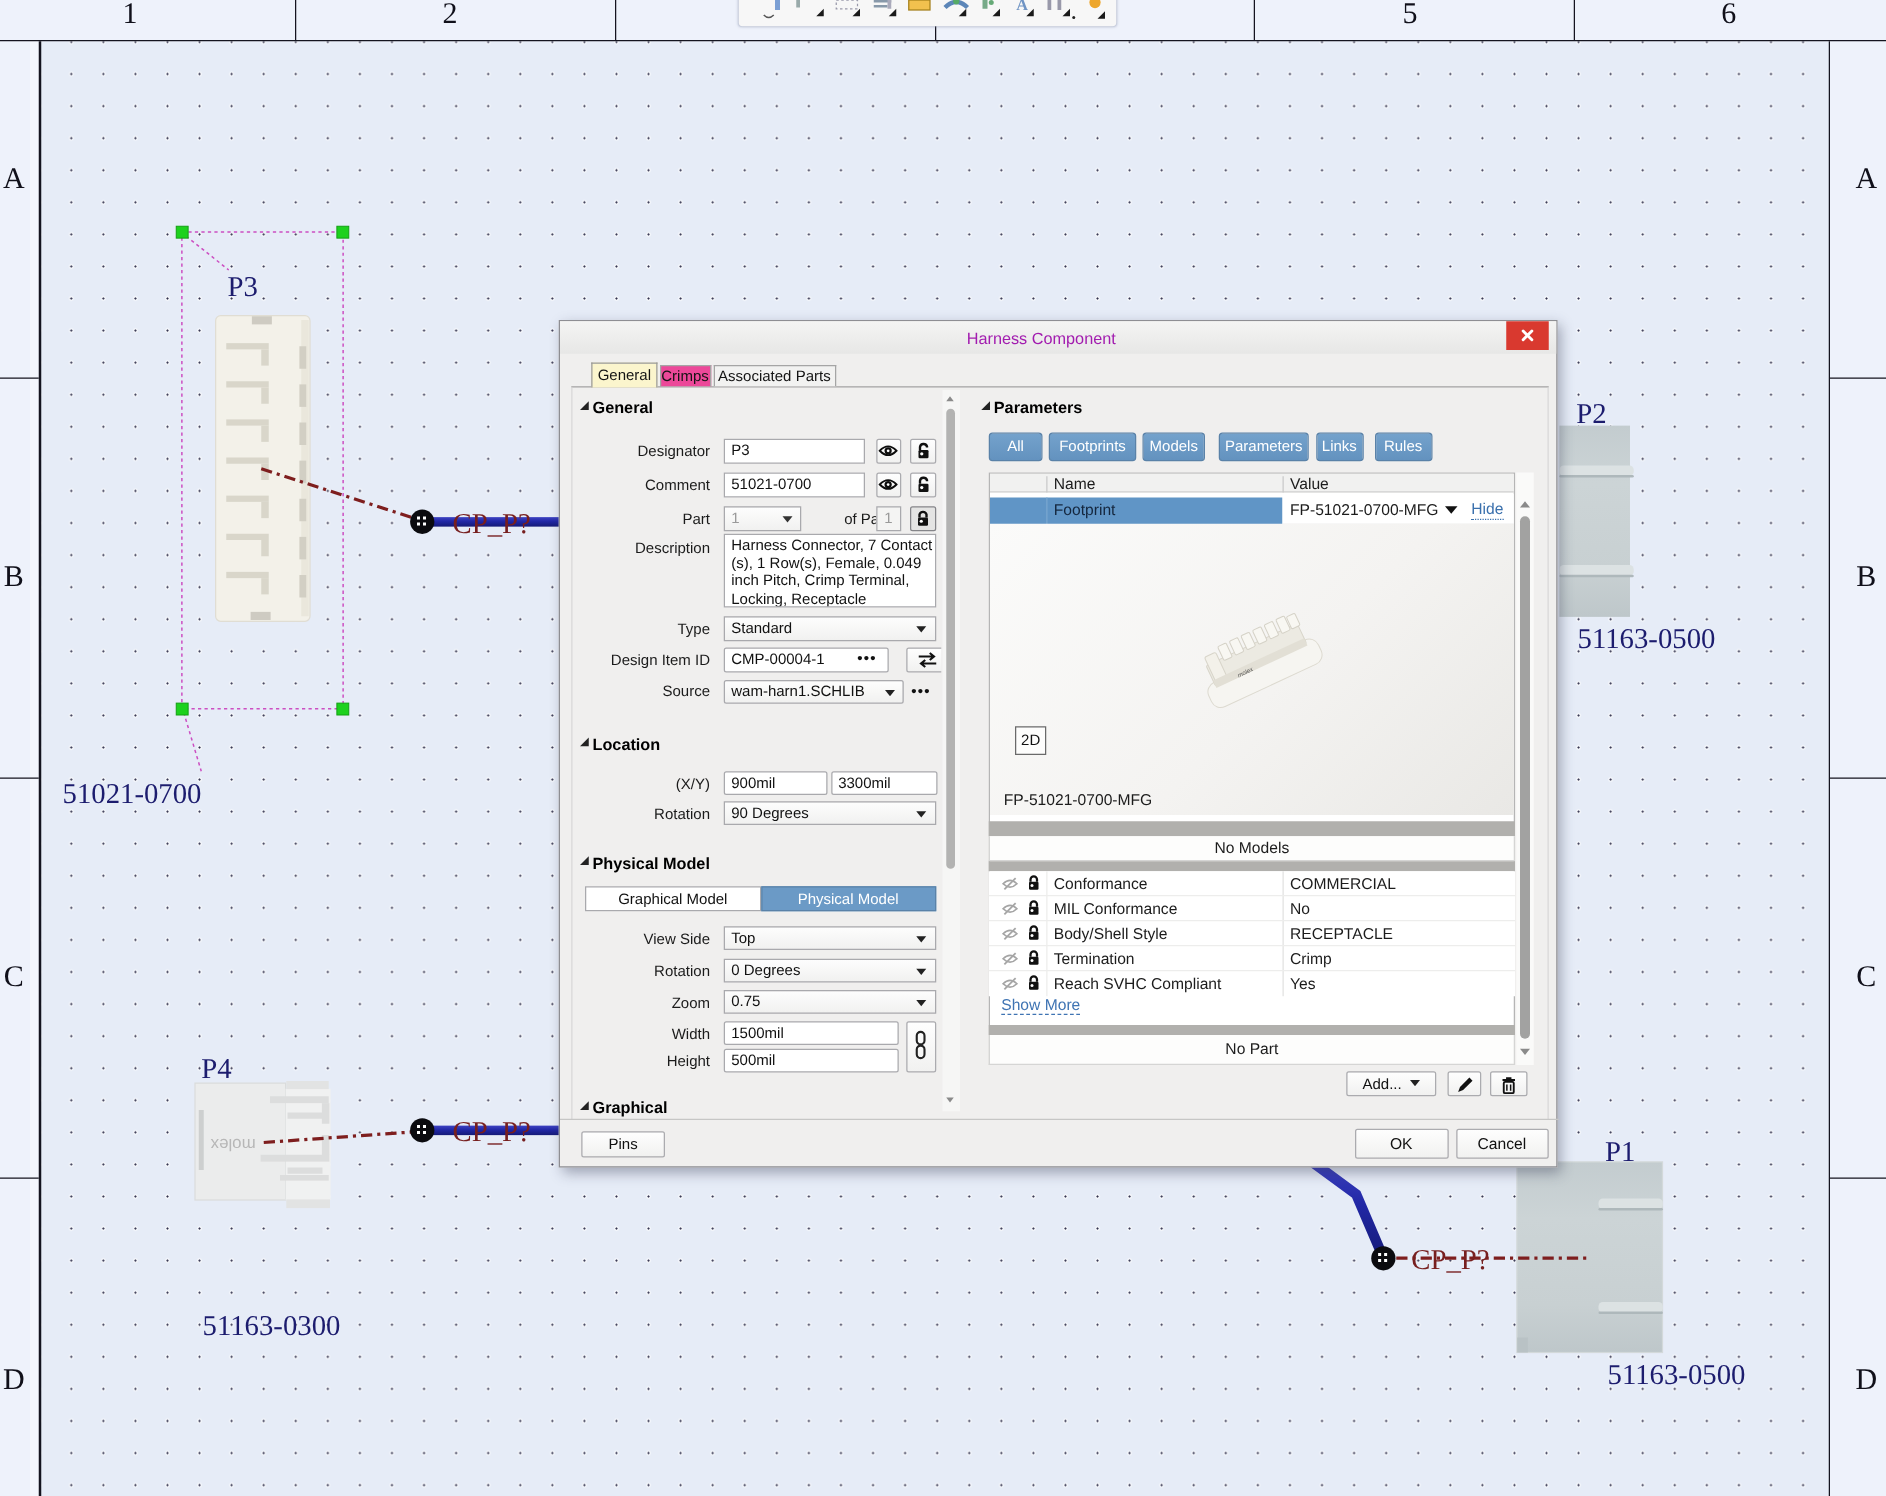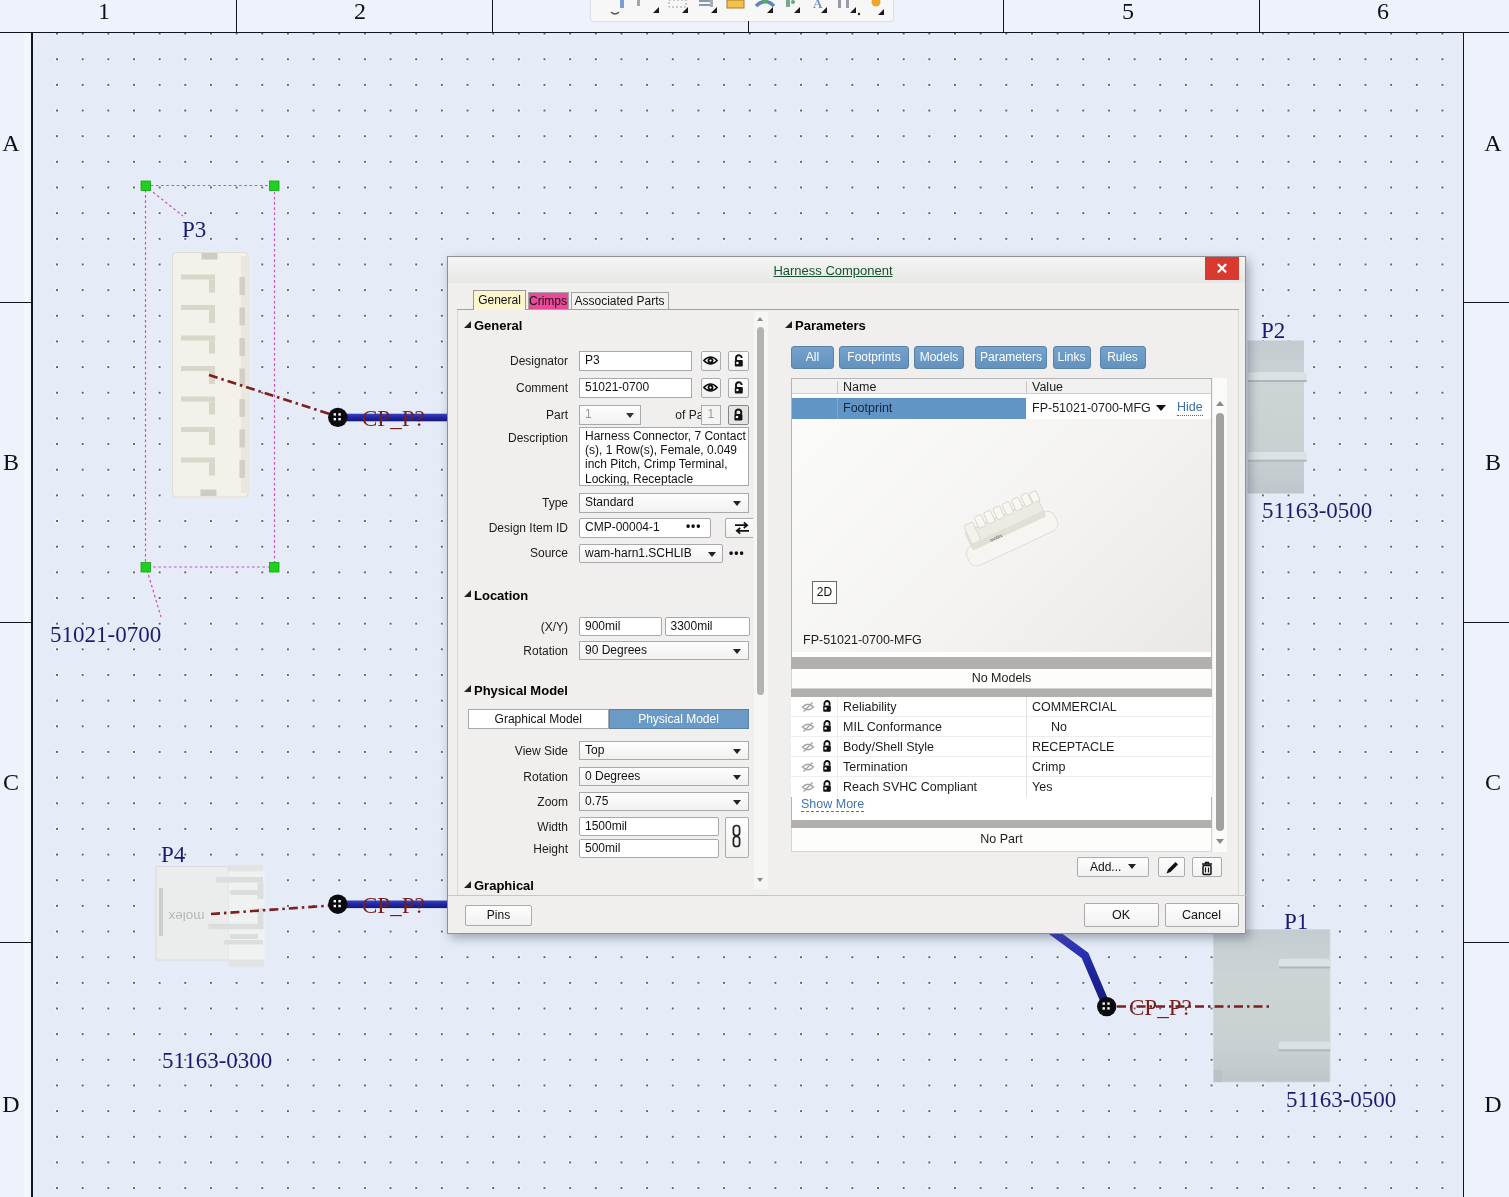--- a/index.html
+++ b/index.html
@@ -221,21 +221,21 @@
     <text x="1261" y="338">P2</text>
     <text x="1262" y="518">51163-0500</text>
     <text x="1284" y="929">P1</text>
     <text x="1286" y="1107">51163-0500</text>
   </g>
 </svg>
 
 <div class="ab sans" id="dlg" style="left:447px;top:255.5px;width:799px;height:678px;background:#f0efee;border:1px solid #8e8e93;box-shadow:3px 4px 10px rgba(50,55,80,.4);">
 
   <div class="ab" style="left:0;top:0;width:797px;height:26px;background:linear-gradient(#f4f4f3,#e7e7e6);"></div>
-  <div class="ab" style="left:0;top:6px;width:770px;text-align:center;font-size:13px;color:#14532d;text-decoration:underline;">Harness Component</div>
+  <div class="ab" style="left:0;top:6px;width:770px;text-align:center;font-size:13px;color:#a21caf;">Harness Component</div>
   <div class="ab" style="left:757px;top:0.5px;width:34px;height:23px;background:#d9392f;">
     <svg width="34" height="23" viewBox="0 0 34 23">
         <path d="M13.5 7.8 L20.5 14.8 M20.5 7.8 L13.5 14.8" stroke="#fff" stroke-width="2.3" stroke-linecap="round"></path>
       </svg>
   </div>
 
   <div class="ab" style="left:9px;top:52.5px;width:782px;height:1px;background:#a3a3a3;"></div>
   <div class="ab" style="left:9px;top:53px;width:1px;height:586px;background:#d8d8d7;"></div>
   <div class="ab" style="left:790px;top:53px;width:1px;height:586px;background:#d8d8d7;"></div>
   <div class="ab" style="left:25px;top:33.5px;width:53px;height:19.5px;background:#fbf5cd;border:1px solid #999;border-bottom:none;font-size:12px;text-align:center;line-height:19px;color:#141414;z-index:2;">General</div>
@@ -422,24 +422,24 @@
       <svg class="ab" style="left:30px;top:62.5px;" width="12" height="15" viewBox="0 0 12 15">
           <path d="M3.4 6.4 V4.6 A2.6 2.6 0 0 1 8.6 4.6 V6.4" fill="none" stroke="#111" stroke-width="1.8"></path>
           <rect x="2.2" y="6.4" width="7.6" height="6.4" rx="1" fill="#111"></rect>
           <circle cx="4.6" cy="9.4" r="1.2" fill="#fff"></circle>
         </svg>
       <svg class="ab" style="left:30px;top:82.5px;" width="12" height="15" viewBox="0 0 12 15">
           <path d="M3.4 6.4 V4.6 A2.6 2.6 0 0 1 8.6 4.6 V6.4" fill="none" stroke="#111" stroke-width="1.8"></path>
           <rect x="2.2" y="6.4" width="7.6" height="6.4" rx="1" fill="#111"></rect>
           <circle cx="4.6" cy="9.4" r="1.2" fill="#fff"></circle>
         </svg>
-      <div class="rowname" style="left:52px;top:3px;">Reliability</div>
+      <div class="rowname" style="left:52px;top:3px;">Conformance</div>
         <div class="rowname" style="left:241px;top:3px;">COMMERCIAL</div>
       <div class="rowname" style="left:52px;top:23px;text-align:center;">MIL Conformance</div>
-        <div class="rowname" style="left:241px;top:23px;margin-left:19px;">No</div>
+        <div class="rowname" style="left:241px;top:23px;">No</div>
       <div class="rowname" style="left:52px;top:43px;">Body/Shell Style</div>
         <div class="rowname" style="left:241px;top:43px;">RECEPTACLE</div>
       <div class="rowname" style="left:52px;top:63px;">Termination</div>
         <div class="rowname" style="left:241px;top:63px;">Crimp</div>
       <div class="rowname" style="left:52px;top:83px;">Reach SVHC Compliant</div>
         <div class="rowname" style="left:241px;top:83px;">Yes</div>
     </div>
     <div class="ab" style="left:19px;top:486.5px;color:#3f74b3;font-size:12.5px;border-bottom:1px dashed #3f74b3;padding-bottom:0px;font-family:'Liberation Sans';">Show More</div>
     <div class="splitbar" style="left:9px;top:509.5px;width:421px;height:7.5px;"></div>
     <div class="ab" style="left:9px;top:517px;width:421px;height:24.5px;background:#fdfdfc;border:1px solid #d5d5d4;border-top:none;font-size:12.5px;text-align:center;line-height:23px;color:#1c1c1c;">No Part</div>

